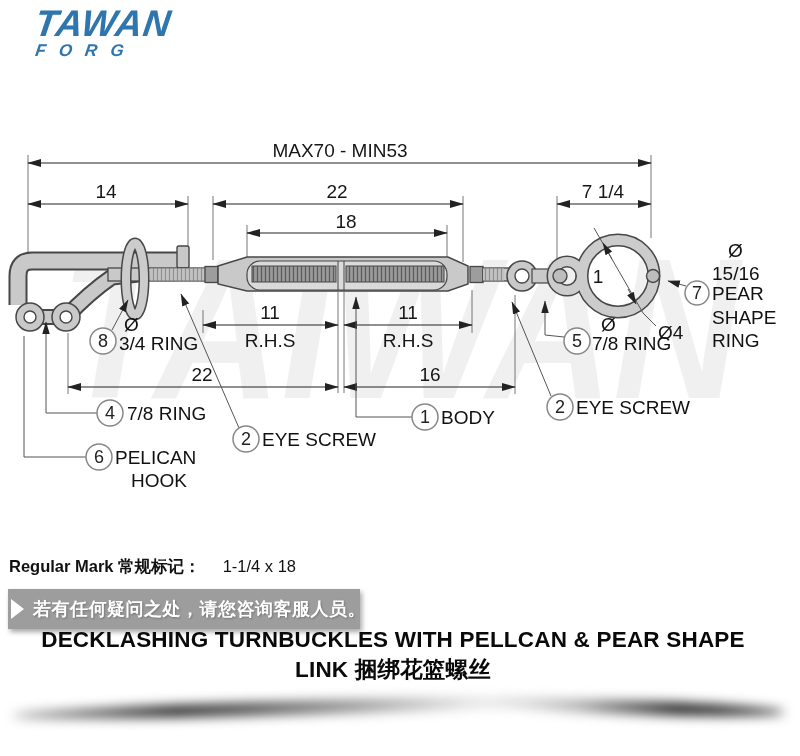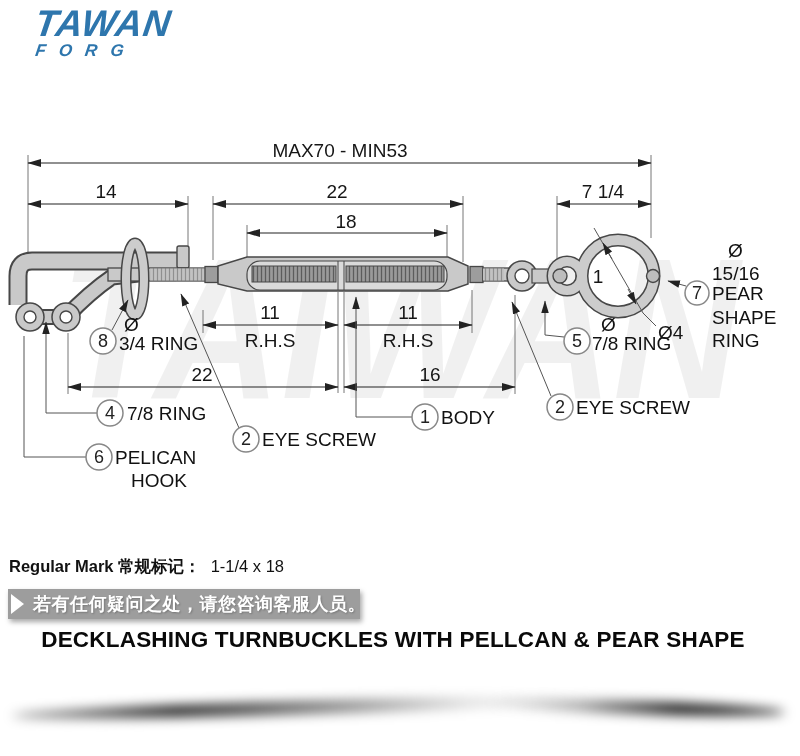--- a/index.html
+++ b/index.html
@@ -11,22 +11,22 @@
   .logo .sub{font-size:17px;font-weight:bold;font-style:italic;letter-spacing:13px;line-height:18px;margin-left:4px;}
   
   .drawing{position:absolute;left:0;top:130px;width:800px;height:410px;}
   svg text{font-family:"Liberation Sans",sans-serif;}
   .dimtxt{font-size:19px;fill:#161616;}
   .callnum{font-size:18px;fill:#222;}
   .calltxt{font-size:19px;fill:#111;}
   
   .regular-mark{position:absolute;left:9px;top:556px;font-size:16.5px;color:#111;}
   .regular-mark b{font-weight:bold;}
-  .regular-mark .val{margin-left:10px;}
-  .banner{position:absolute;left:8px;top:589px;width:352px;height:30px;background:#9d9d9d;
+  .regular-mark .val{margin-left:22px;}
+  .banner{position:absolute;left:8px;top:589px;width:352px;height:40px;background:#9d9d9d;
           box-shadow:2px 3px 5px rgba(0,0,0,0.35);display:flex;align-items:center;}
   .banner .chev{width:0;height:0;border-top:10px solid transparent;border-bottom:10px solid transparent;
           border-left:13px solid #fff;margin-left:3px;margin-right:9px;flex:0 0 auto;}
   .banner .txt{color:#fff;font-weight:bold;font-size:18px;letter-spacing:0.5px;white-space:nowrap;
           text-shadow:1px 1px 2px rgba(0,0,0,0.25);}
   .page-title{position:absolute;left:8px;top:625px;width:770px;font-size:22.5px;font-weight:bold;
           color:#0a0a0a;line-height:30px;letter-spacing:0.2px;text-align:center;}
   
   .shadow{position:absolute;height:13px;background-color:transparent;filter:blur(6px);border-radius:50%;}
   .shadow-l{left:12px;top:701px;width:585px;transform:rotate(-1.6deg);
@@ -227,16 +227,17 @@
   <b>Regular Mark 常规标记：</b><span class="val">1-1/4 x 18</span>
 </div>
 
 <div class="banner">
   <span class="chev"></span>
   <span class="txt">若有任何疑问之处，请您咨询客服人员。</span>
 </div>
 
 <div class="page-title">
   <div>DECKLASHING TURNBUCKLES WITH PELLCAN &amp; PEAR SHAPE</div>
+  <div>LINK 捆绑花篮螺丝</div>
 </div>
 
 <div class="shadow shadow-l"></div>
 <div class="shadow shadow-r"></div>
 
 </body></html>

